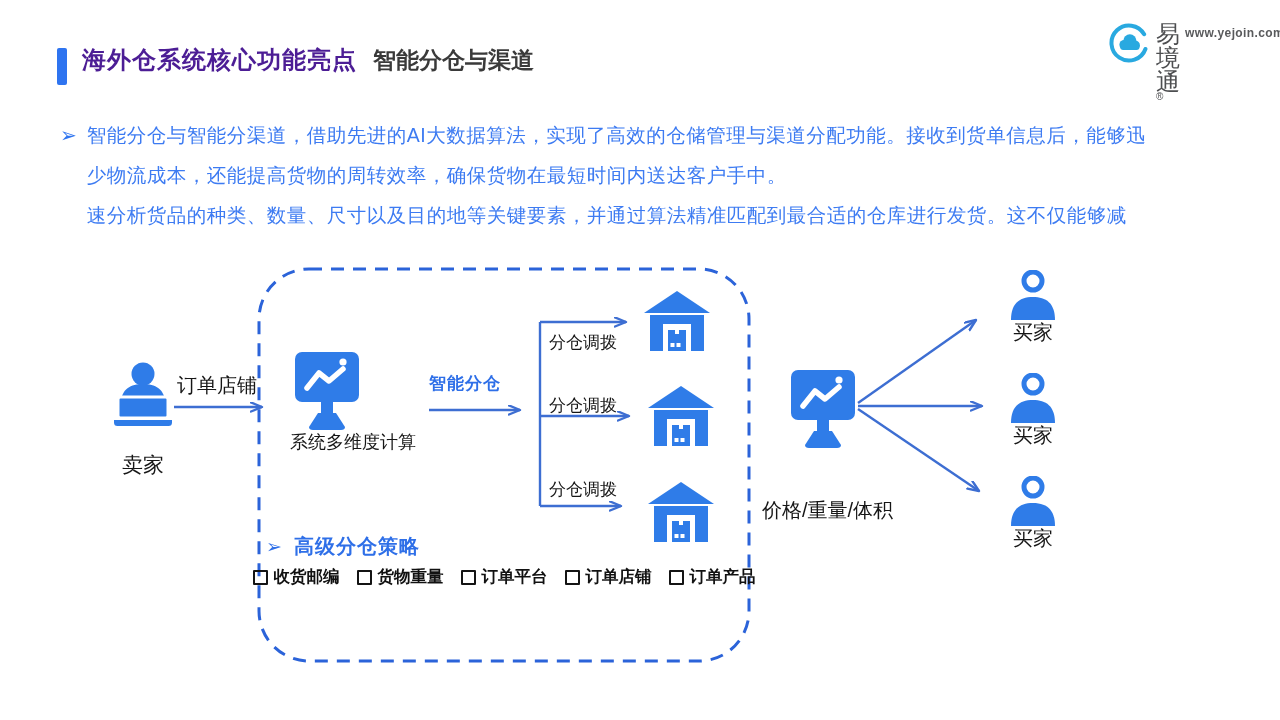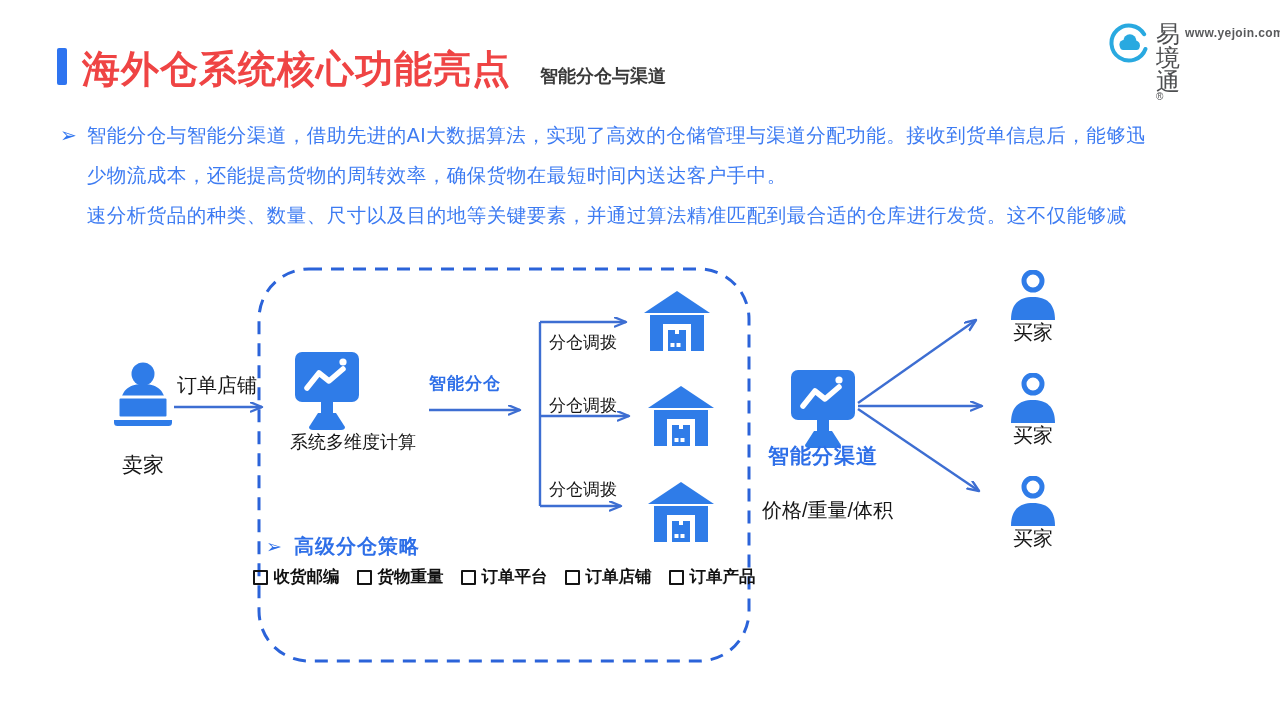--- a/index.html
+++ b/index.html
@@ -3,22 +3,22 @@
 <meta charset="utf-8">
 <style>
   html,body{margin:0;padding:0;background:#ffffff;}
   .slide{
     position:relative;width:1280px;height:720px;background:#ffffff;overflow:hidden;
     font-family:"Liberation Sans","DejaVu Sans",sans-serif;color:#1f1f1f;
   }
   
   .title-bar{position:absolute;left:57px;top:48px;width:10px;height:37px;background:#2e74f0;border-radius:2px;}
   .header-row{position:absolute;left:82px;top:44px;display:flex;align-items:baseline;gap:16px;white-space:nowrap;}
-  .title{font-size:38px;font-weight:bold;color:#ef4444;letter-spacing:1px;margin:0;}
-  .subtitle{font-size:18px;font-weight:bold;color:#3a3a3a;margin:13px;}
+  .title{font-size:24px;font-weight:bold;color:#4c1d95;letter-spacing:1px;margin:0;}
+  .subtitle{font-size:23px;font-weight:bold;color:#3a3a3a;margin:0;}
   
   .logo{position:absolute;left:1108px;top:22px;display:flex;align-items:flex-start;gap:6px;}
   .logo-icon svg{display:block;}
   .logo-text-col{display:flex;line-height:1;}
   .logo-name{font-size:24px;color:#4d4e50;letter-spacing:5px;font-weight:500;}
   .logo-name sup{font-size:10px;letter-spacing:0;vertical-align:top;position:relative;top:-2px;}
   .logo-url{font-size:12px;color:#595a5c;margin-top:5px;letter-spacing:0.4px;font-weight:bold;}
   
   .intro{position:absolute;left:60px;top:115px;display:flex;gap:10px;}
   .intro-bullet{color:#2e74f0;font-size:20px;line-height:40px;}
@@ -204,21 +204,20 @@
     <svg width="66" height="80" viewBox="0 0 66 80">
       <g fill="#2f7ce8">
         <rect x="1" y="1" width="64" height="50" rx="7"></rect>
         <rect x="27" y="51" width="12" height="13"></rect>
         <path d="M15 76 L24 62 H42 L51 76 Q51 79 47 79 H19 Q15 79 15 76 Z"></path>
       </g>
       <polyline points="13,37 25,22 35,30 49,18" fill="none" stroke="#ffffff" stroke-width="5.5" stroke-linecap="round" stroke-linejoin="round"></polyline>
       <circle cx="49" cy="11" r="3.6" fill="#ffffff"></circle>
     </svg>
   </div>
-  <div class="lbl lbl-center blue-bold" style="left:756px;top:442px;width:134px;font-size:21px;letter-spacing:1px;">智能分渠道</div>
   <div class="lbl" style="left:762px;top:497px;font-size:20px;font-weight:500;">价格/重量/体积</div>
 
   <div class="abs icon-wrap" style="left:1010px;top:270px;">
     <svg width="46" height="50" viewBox="0 0 46 50">
       <circle cx="23" cy="11" r="9" fill="none" stroke="#2f7ce8" stroke-width="5"></circle>
       <path d="M1 50 C1 33 10 27 23 27 C36 27 45 33 45 50 Z" fill="#2f7ce8"></path>
     </svg>
   </div>
   <div class="lbl lbl-center" style="left:1008px;top:319px;width:50px;font-size:20px;">买家</div>
 

